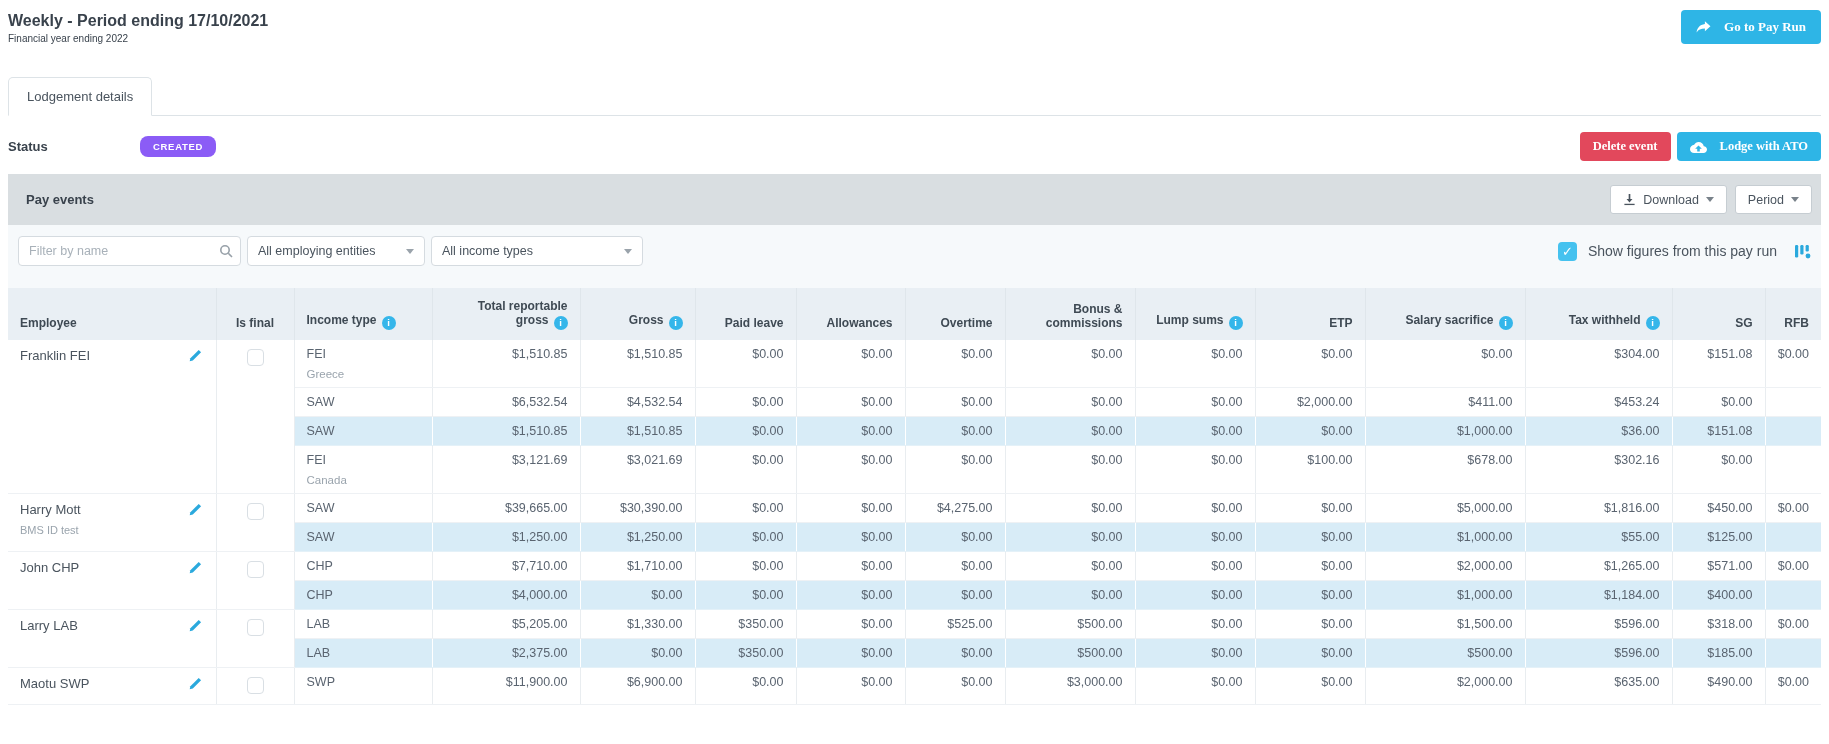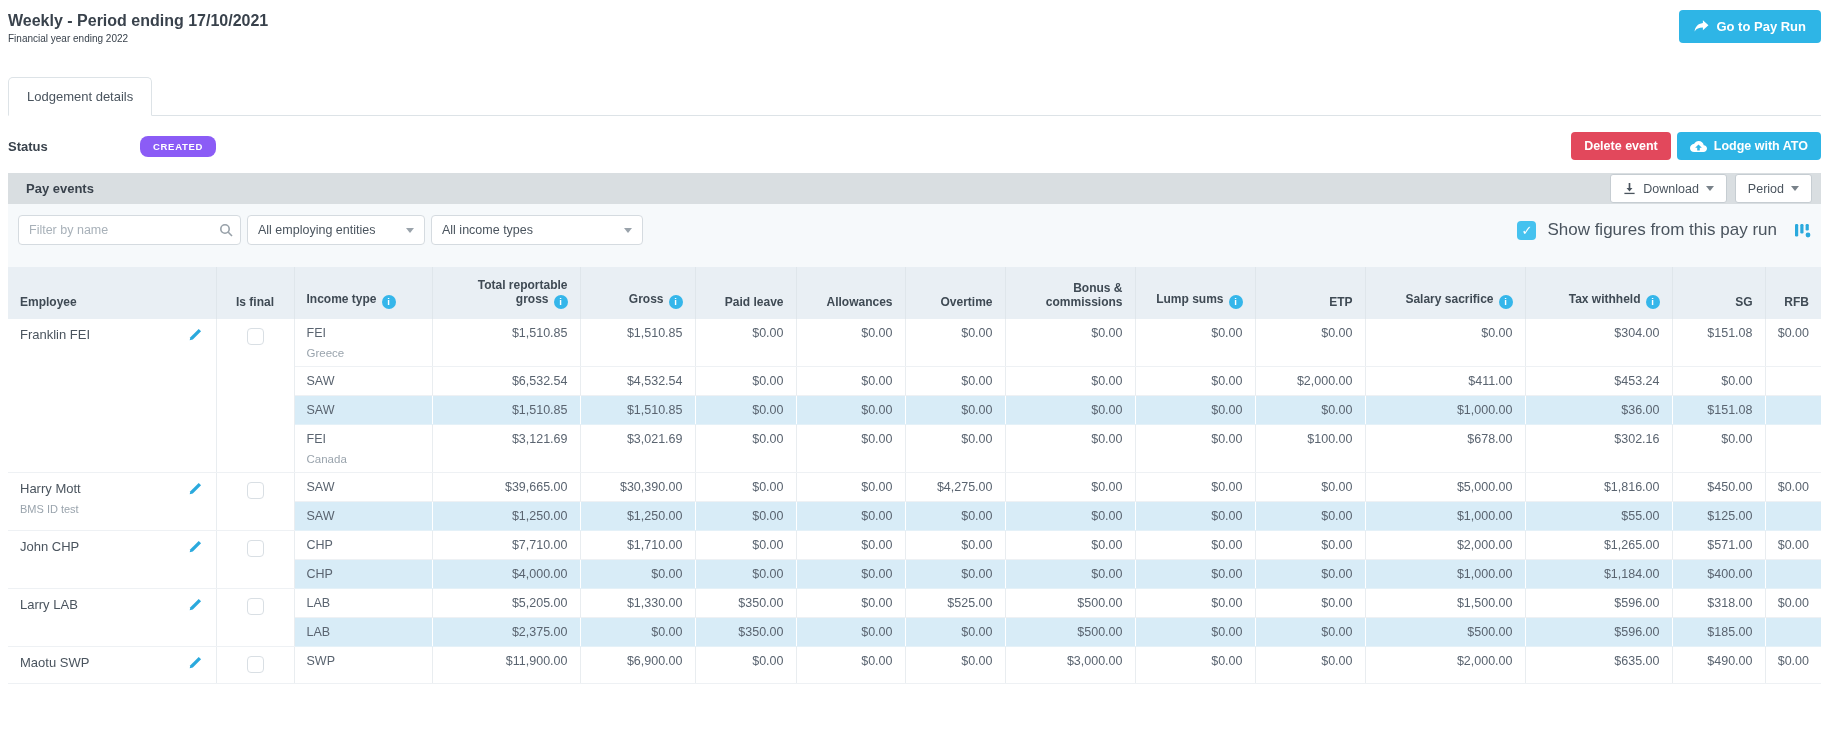--- a/index.html
+++ b/index.html
@@ -8,39 +8,39 @@
     width:1829px;height:744px;overflow:hidden;background:#fff;
     font-family:"Liberation Sans",sans-serif;color:#39424c;
   }
   .page{padding:8px 8px 0;}
   
   .page-header{display:flex;align-items:flex-start;}
   .titles{flex:1;}
   h1{margin:0;font-size:27px;font-weight:bold;color:#353f49;letter-spacing:.2px;}
   .subtitle{font-size:16px;font-weight:bold;margin-top:4px;color:#39424c;}
   .fy{font-size:10px;margin-top:3px;color:#39424c;}
-  .btn{display:inline-flex;align-items:center;gap:7px;border:none;border-radius:4px;
-       color:#fff;font-weight:bold;cursor:pointer;font-family:Liberation Sans, sans-serif;}
+  .btn{display:inline-flex;align-items:center;gap:13px;border:none;border-radius:4px;
+       color:#fff;font-weight:bold;cursor:pointer;font-family:Liberation Serif, serif;}
   .btn-cyan{background:#2eb5e6;}
   .btn-red{background:#e2485c;}
   .btn-go{font-size:13px;padding:9px 15px;margin-top:2px;}
   
   .tabbar{margin-top:33px;border-bottom:1px solid #dde3e7;}
   .tab{display:inline-block;background:#fff;border:1px solid #dde3e7;border-bottom:1px solid #fff;
        margin-bottom:-1px;border-radius:5px 5px 0 0;padding:11px 18px;font-size:13px;color:#4a545e;cursor:pointer;}
   
   .status-row{display:flex;align-items:center;margin-top:16px;}
   .status-label{font-size:13px;font-weight:bold;width:132px;color:#39424c;}
   .badge{background:#8b5cf6;color:#fff;font-size:9.5px;font-weight:bold;letter-spacing:.7px;
          padding:5px 13px;border-radius:8px;}
   .status-row .spacer{flex:1;}
   .status-row .btn{font-size:12.5px;padding:7px 13px;margin-left:6px;}
   
   .panel{margin-top:13px;}
-  .panel-head{background:#d9dee1;height:31px;display:flex;align-items:center;padding:0 9px 0 18px;}
+  .panel-head{background:#d9dee1;height:51px;display:flex;align-items:center;padding:0 9px 0 18px;}
   .panel-title{font-size:13px;font-weight:bold;color:#39424c;flex:1;}
   .btn-light{background:#fff;border:1px solid #c6cdd2;border-radius:3px;height:29px;padding:0 12px;
              font-size:12.5px;color:#4a545e;display:inline-flex;align-items:center;gap:7px;margin-left:8px;
              font-family:inherit;cursor:pointer;}
   .caret{width:0;height:0;border-left:4px solid transparent;border-right:4px solid transparent;
          border-top:5px solid #79828a;display:inline-block;}
   .panel-body{background:#f6f9fb;padding-top:11px;}
   
   .filter-row{display:flex;align-items:center;padding:0 10px;}
   .search-wrap{position:relative;}
@@ -48,21 +48,21 @@
                padding:0 30px 0 10px;font-size:12.5px;color:#4a545e;background:#fff;font-family:inherit;}
   input.filter::placeholder{color:#a8b1b9;}
   .search-icon{position:absolute;right:8px;top:8px;}
   .selectbox{width:178px;height:30px;box-sizing:border-box;background:#fff;border:1px solid #d5dbe0;border-radius:4px;
              margin-left:6px;display:flex;align-items:center;justify-content:space-between;padding:0 10px;
              font-size:12.5px;color:#4a545e;cursor:pointer;}
   .selectbox.wide{width:212px;}
   .show-figures{margin-left:auto;display:flex;align-items:center;gap:11px;}
   .checkbox-on{width:19px;height:19px;background:#45c2ef;border-radius:4px;color:#fff;font-size:13px;
                display:flex;align-items:center;justify-content:center;cursor:pointer;}
-  .cb-label{font-size:17px;color:#4a545e;}
+  .cb-label{font-size:14px;color:#4a545e;}
   .cols-icon{margin-left:6px;cursor:pointer;display:inline-flex;}
   
   table{border-collapse:collapse;table-layout:fixed;width:1813px;margin-top:22px;background:#fff;}
   thead th{background:#e9eff4;font-size:12px;font-weight:bold;color:#3f4a54;padding:8px 12px 10px;
            vertical-align:bottom;border-right:1px solid #dfe6eb;height:52px;box-sizing:border-box;}
   thead th:last-child{border-right:none;}
   tbody td{border-right:1px solid #e9edf0;border-bottom:1px solid #eef1f4;font-size:12.5px;color:#5a6470;
            padding:7px 12px;vertical-align:top;box-sizing:border-box;background:#fff;}
   tbody td:last-child{border-right:none;}
   td.num{text-align:right;}

